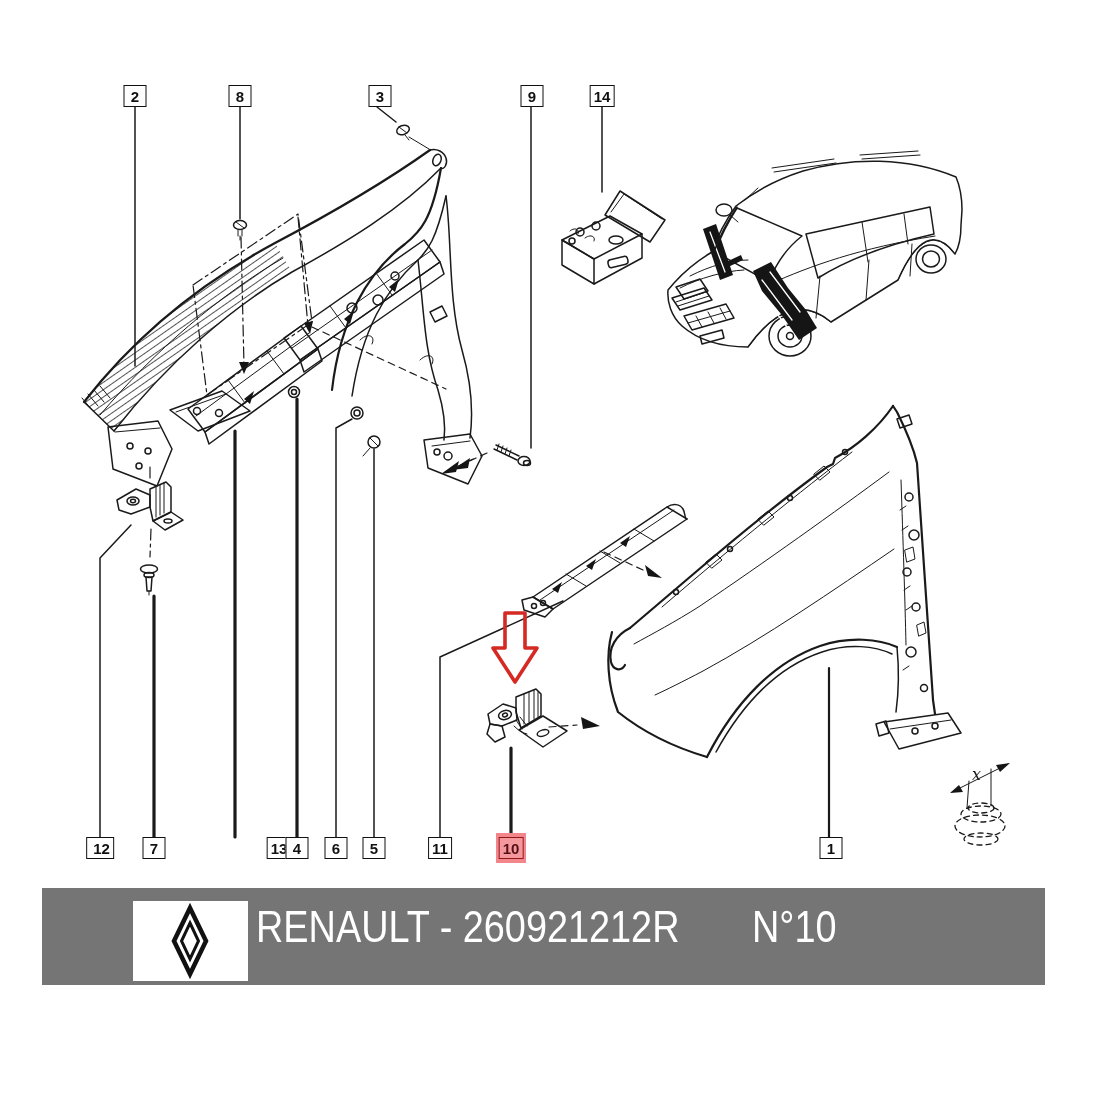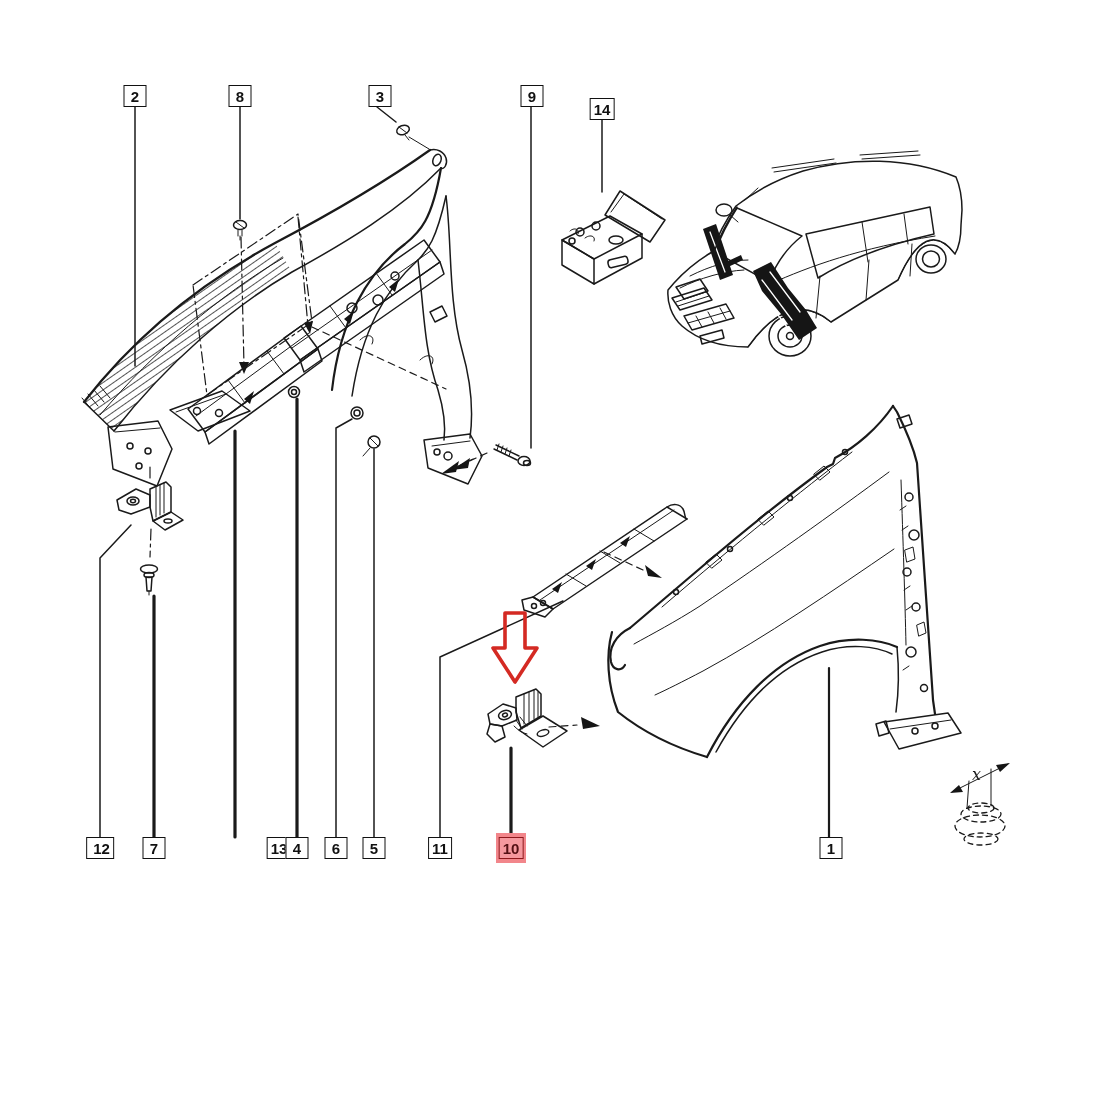--- a/index.html
+++ b/index.html
@@ -307,27 +307,37 @@
     <ellipse class="d4" cx="981" cy="814" rx="20" ry="8"></ellipse>
     <ellipse class="d4" cx="980" cy="826" rx="25" ry="11"></ellipse>
     <ellipse class="d4" cx="981" cy="839" rx="17" ry="6"></ellipse>
   </g>
 </svg>
 
 <div class="callout" style="left:135px;top:96px;">2</div>
 <div class="callout" style="left:240px;top:96px;">8</div>
 <div class="callout" style="left:380px;top:96px;">3</div>
 <div class="callout" style="left:532px;top:96px;">9</div>
-<div class="callout" style="left:602px;top:109px;">14</div>
+<div class="callout" style="left:602px;top:96px;">14</div>
 
 <div class="callout" style="left:100px;top:848px;padding-left:6px;">12</div>
 <div class="callout" style="left:154px;top:848px;">7</div>
 <div class="callout" style="left:235px;top:848px;margin-left:44px;">13</div>
 <div class="callout" style="left:297px;top:848px;">4</div>
 <div class="callout" style="left:336px;top:848px;">6</div>
 <div class="callout" style="left:374px;top:848px;">5</div>
 <div class="callout" style="left:440px;top:848px;">11</div>
 <div class="halo" style="left:511px;top:848px;"></div>
 <div class="callout hl" style="left:511px;top:848px;">10</div>
 <div class="callout" style="left:831px;top:848px;">1</div>
 
-
+<div id="footer">
+  <div id="logo-box">
+    <svg width="115" height="80" viewBox="0 0 115 80">
+      <polygon points="57,7 73,40 57,73 41,40" fill="none" stroke="#111" stroke-width="4.5"></polygon>
+      <polygon points="57,22 65.5,40 57,58 48.5,40" fill="none" stroke="#111" stroke-width="3"></polygon>
+    </svg>
+  </div>
+  <span class="footer-text" id="ft-main">RENAULT - 260921212R</span>
+  <span class="footer-text" id="ft-ref">N°10</span>
 </div>
 
+</div>
+
 </body></html>

